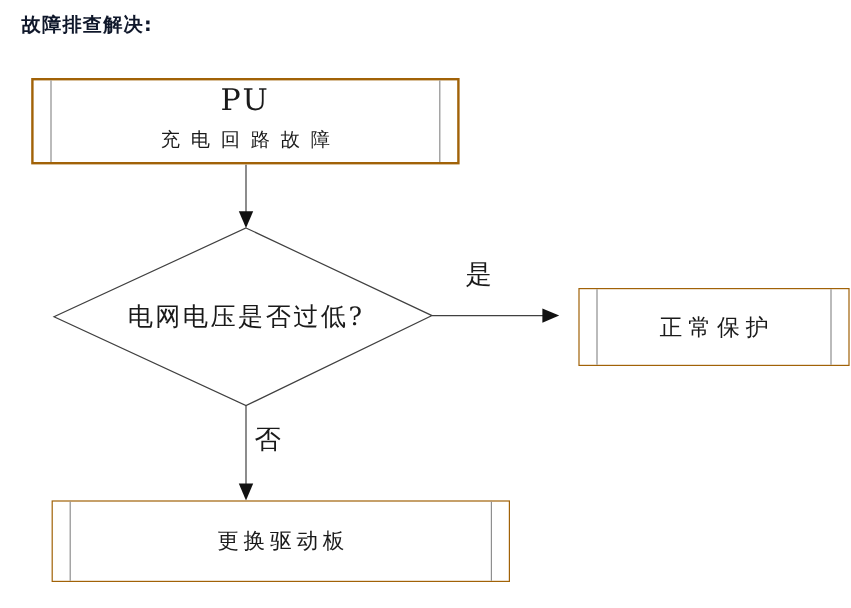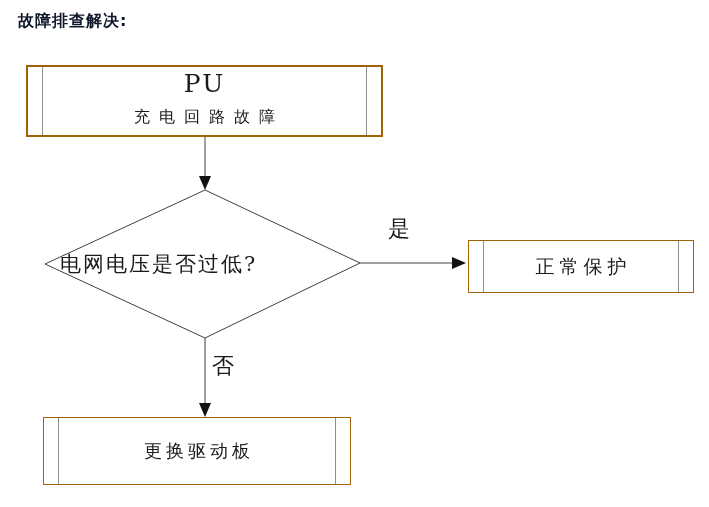--- a/index.html
+++ b/index.html
@@ -68,33 +68,34 @@
   .pbox .bar.left  { left: 14px; }
   .pbox .bar.right { right: 14px; }
   .box-fault {
     left: 26px; top: 65px;
     width: 357px; height: 72px;
     border-width: 2px;
   }
   .box-fault .line1 { font-size: 25px; line-height: 32px; letter-spacing: 2px; }
   .box-fault .line2 { font-size: 16px; line-height: 34px; letter-spacing: 9px; text-indent: 9px; }
   .box-protect {
-    left: 468px; top: 240px;
-    width: 226px; height: 53px;
+    left: 482px; top: 240px;
+    width: 226px; height: 65px;
     font-size: 19px; letter-spacing: 5px; text-indent: 5px; justify-content: center;
   }
   .box-replace {
     left: 43px; top: 417px;
-    width: 308px; height: 68px;
+    width: 382px; height: 68px;
     font-size: 18px; letter-spacing: 4px; text-indent: 4px;
   }
   .diamond-label {
     position: absolute;
     left: 60px; top: 250px;
     width: 290px;
+    text-align: center;
     font-size: 21px;
     letter-spacing: 2px;
   }
   .edge-label {
     position: absolute;
     font-size: 22px;
     color: #1a1a1a;
   }
   .edge-label.yes { left: 388px; top: 214px; }
   .edge-label.no  { left: 212px; top: 351px; }

